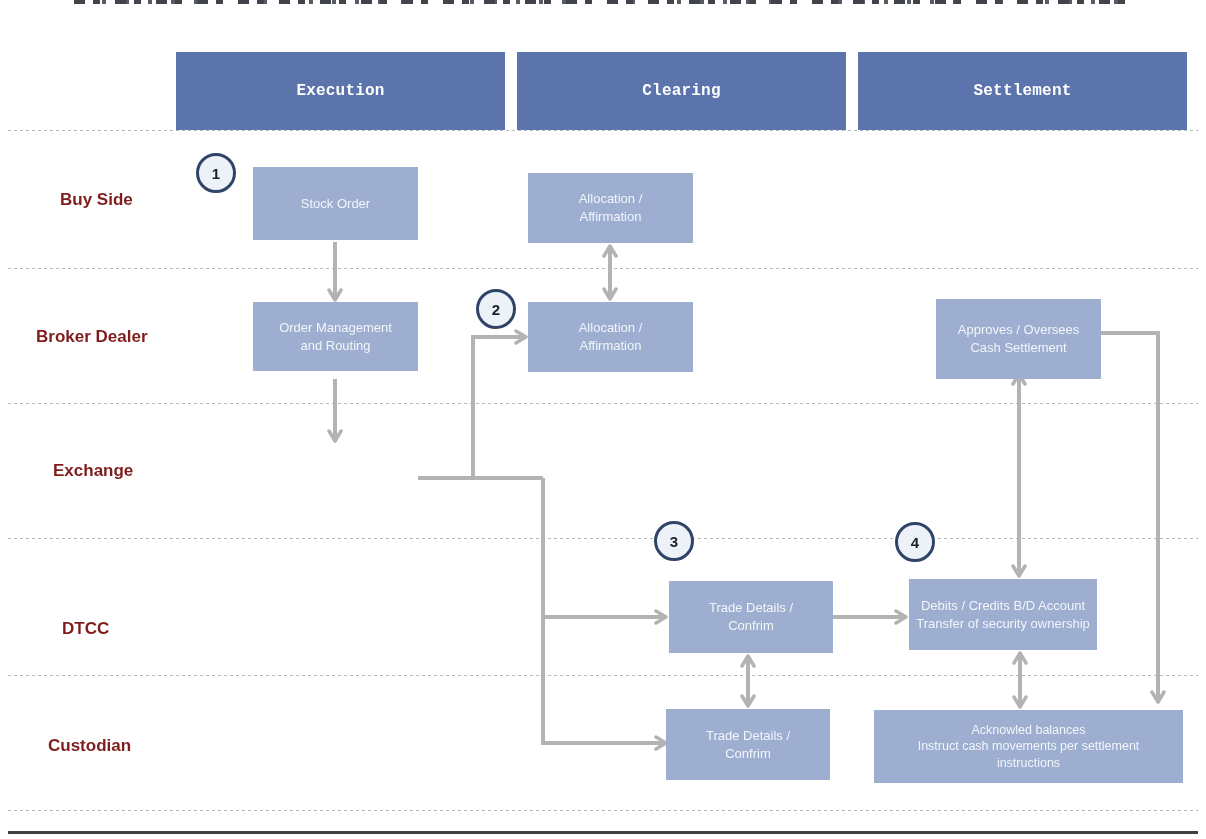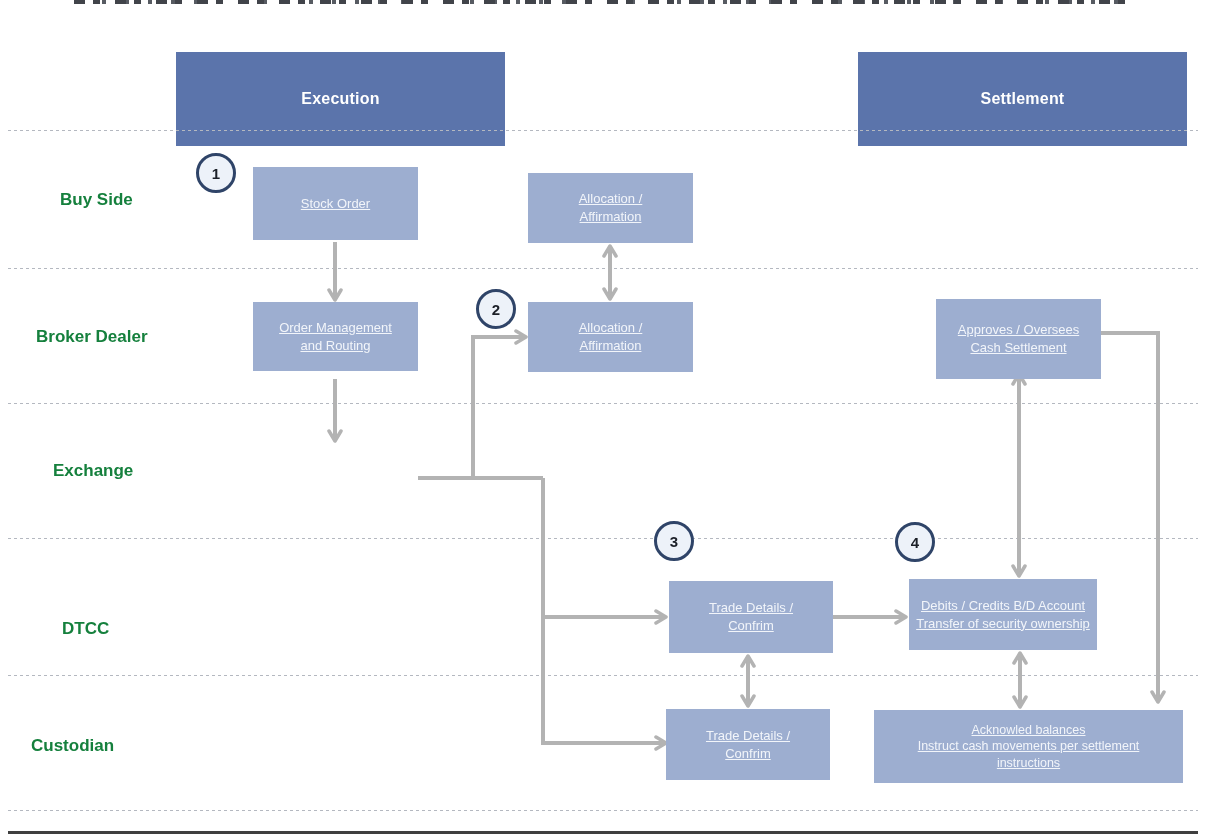--- a/index.html
+++ b/index.html
@@ -9,72 +9,73 @@
   }
   
   .title-crop{
     position:absolute;left:74px;top:0;width:1062px;height:4px;
     background:
       repeating-linear-gradient(90deg,#20242b 0 11px,transparent 11px 19px,#20242b 19px 26px,transparent 26px 41px),
       repeating-linear-gradient(90deg,transparent 0 5px,#3a3f47 5px 9px,transparent 9px 23px);
     opacity:.85;
   }
   .phase{
-    position:absolute;top:52px;width:329px;height:94px;
+    position:absolute;top:52px;width:329px;height:78px;
     background:#5b74ab;color:#ffffff;font-weight:bold;font-size:16px;
-    display:flex;align-items:center;justify-content:center;letter-spacing:.2px;
+    display:flex;align-items:center;justify-content:center;letter-spacing:.2px;font-family:Liberation Mono, monospace;
   }
   .lane-sep{
     position:absolute;left:8px;width:1190px;height:1px;
     background:repeating-linear-gradient(90deg,#b4b8c0 0 3px,transparent 3px 6px);
   }
   .bottom-line{
     position:absolute;left:8px;top:831px;width:1190px;height:3px;background:#3f3f3f;
   }
   .lane-label{
-    position:absolute;color:#15803d;font-weight:bold;font-size:17px;white-space:nowrap;
+    position:absolute;color:#7f1d1d;font-weight:bold;font-size:17px;white-space:nowrap;
   }
   .node{
     position:absolute;background:#9daed0;color:#f2f5fa;
     display:flex;flex-direction:column;align-items:center;justify-content:center;
     text-align:center;font-size:13px;line-height:1.35;padding:2px 6px;box-sizing:border-box;
   }
-  .node span{display:block;text-decoration:underline;}
+  .node span{display:block;}
   .node.small{font-size:12.5px;line-height:1.3;}
   .step{
     position:absolute;width:40px;height:40px;border-radius:50%;
     background:#edf2f9;border:3px solid #2f4468;box-sizing:border-box;
     display:flex;align-items:center;justify-content:center;
     color:#1b1f27;font-size:15px;font-weight:bold;
   }
   svg.wires{position:absolute;left:0;top:0;pointer-events:none;}
 </style>
 </head>
 <body>
 
 <div id="canvas">
 
   <div class="title-crop"></div>
 
   <div class="phase" style="left:176px">Execution</div>
+  <div class="phase" style="left:517px">Clearing</div>
   <div class="phase" style="left:858px">Settlement</div>
 
   <div class="lane-sep" style="top:130px"></div>
   <div class="lane-sep" style="top:268px"></div>
   <div class="lane-sep" style="top:403px"></div>
   <div class="lane-sep" style="top:538px"></div>
   <div class="lane-sep" style="top:675px"></div>
   <div class="lane-sep" style="top:810px"></div>
   <div class="bottom-line"></div>
 
   <div class="lane-label" style="left:60px;top:190px">Buy Side</div>
   <div class="lane-label" style="left:36px;top:327px">Broker Dealer</div>
   <div class="lane-label" style="left:53px;top:461px">Exchange</div>
   <div class="lane-label" style="left:62px;top:619px">DTCC</div>
-  <div class="lane-label" style="left:31px;top:736px">Custodian</div>
+  <div class="lane-label" style="left:48px;top:736px">Custodian</div>
 
   <svg class="wires" width="1206" height="839" viewBox="0 0 1206 839">
     <defs>
       <marker id="arw" markerWidth="18" markerHeight="18" refX="12" refY="8" orient="auto-start-reverse" markerUnits="userSpaceOnUse">
         <path d="M2,2 L12,8 L2,14" fill="none" stroke="#b3b3b3" stroke-width="3.5" stroke-linecap="round" stroke-linejoin="round"></path>
       </marker>
     </defs>
     <g fill="none" stroke="#b3b3b3" stroke-width="4">
       <path d="M335,242 V300" marker-end="url(#arw)"></path>
       <path d="M335,379 V441" marker-end="url(#arw)"></path>

